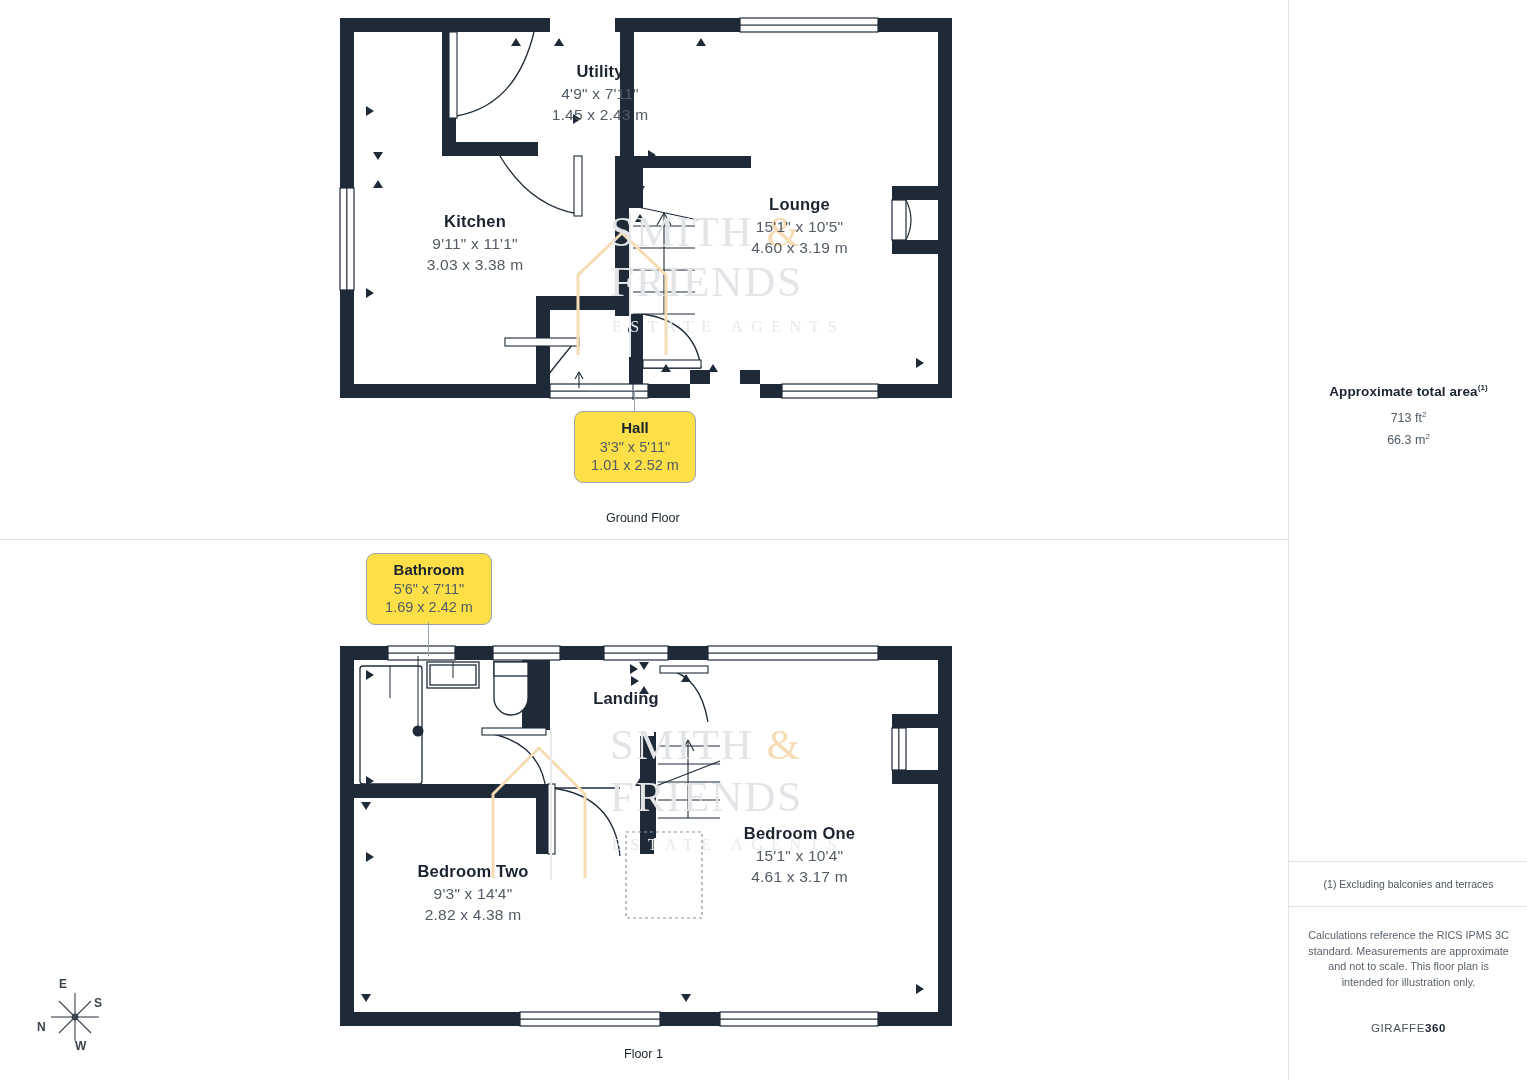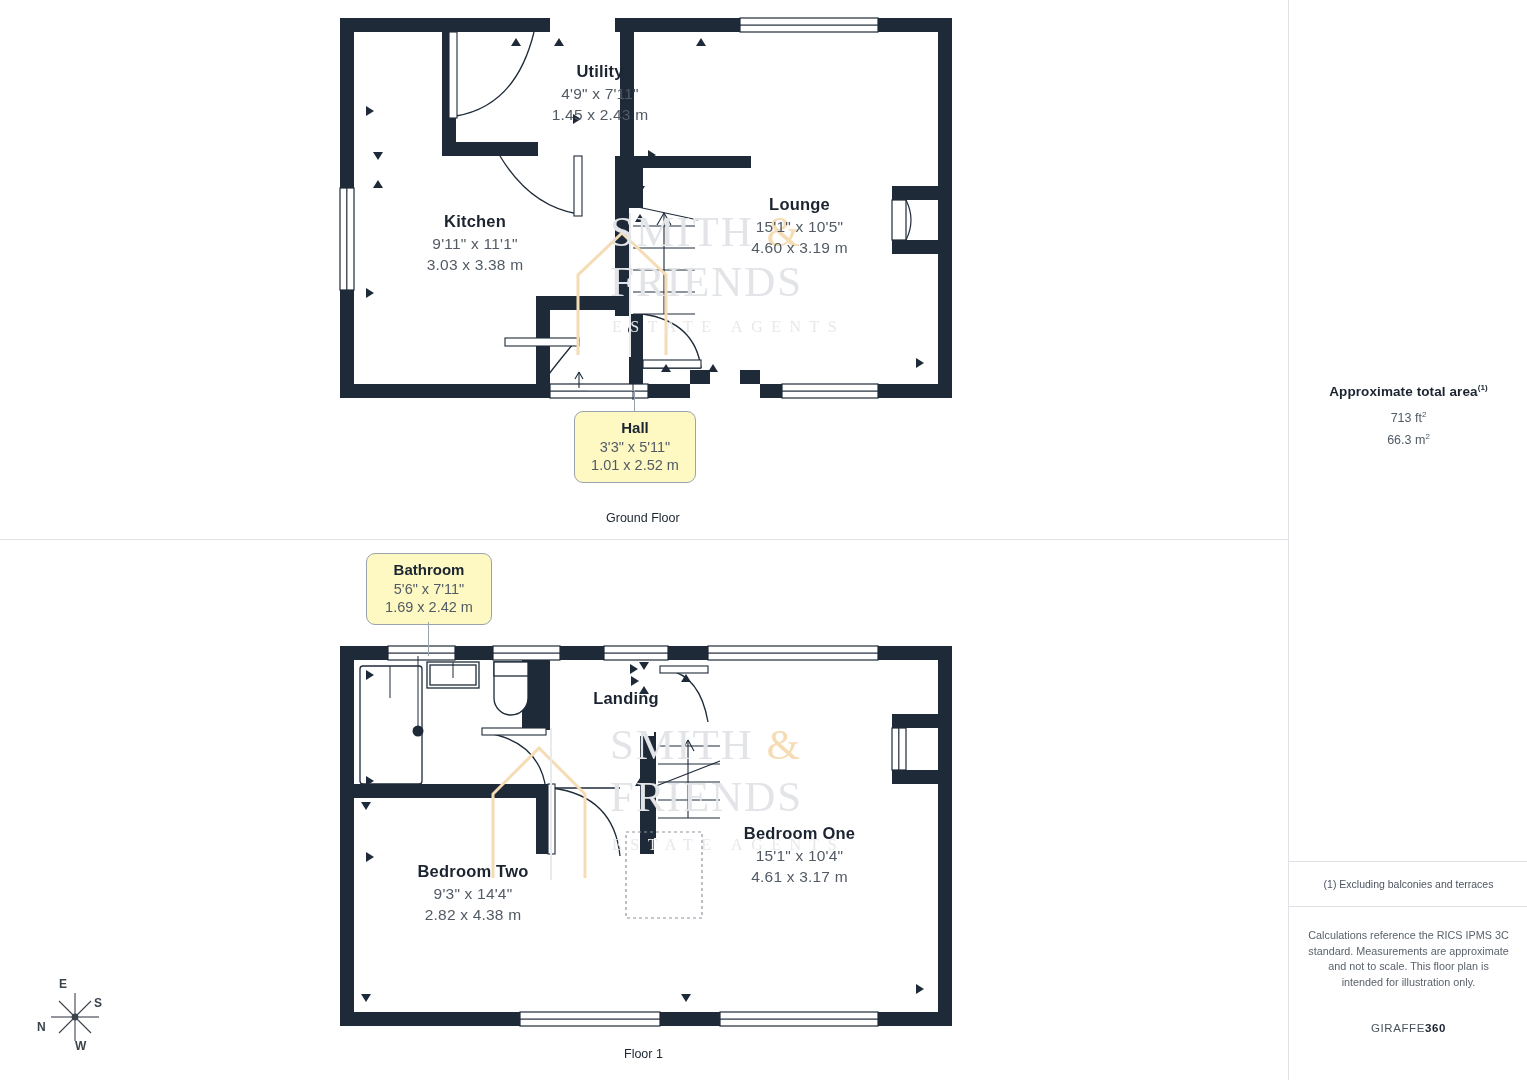--- a/index.html
+++ b/index.html
@@ -62,21 +62,21 @@
   }
 
   
   .room{position:absolute;text-align:center;white-space:nowrap;}
   .room .rname{font-size:16.5px;font-weight:bold;color:#1b2430;letter-spacing:.2px;}
   .room .rdim{font-size:15.5px;color:#525b65;margin-top:4px;letter-spacing:.2px;}
   .room .rdim2{font-size:15.5px;color:#525b65;margin-top:3px;letter-spacing:.2px;}
   .room.small .rname{font-size:14.5px;}
 
   .callout{
-    position:absolute;border:1px solid #9aa3ad;border-radius:9px;background:#fef9c3;
+    position:absolute;border:1px solid #9aa3ad;border-radius:9px;background:#fde047;
     padding:7px 12px 9px;text-align:center;white-space:nowrap;
   }
   .callout .rname{font-size:15px;font-weight:bold;color:#1b2430;}
   .callout .rdim{font-size:14.5px;color:#525b65;margin-top:3px;}
   .callout .rdim2{font-size:14.5px;color:#525b65;margin-top:2px;}
   .leader{position:absolute;background:#9aa3ad;}
 
   
   .compass{position:absolute;left:30px;top:975px;width:90px;height:85px;}
   .compass .clab{position:absolute;font-size:12px;font-weight:bold;color:#3b434d;}

